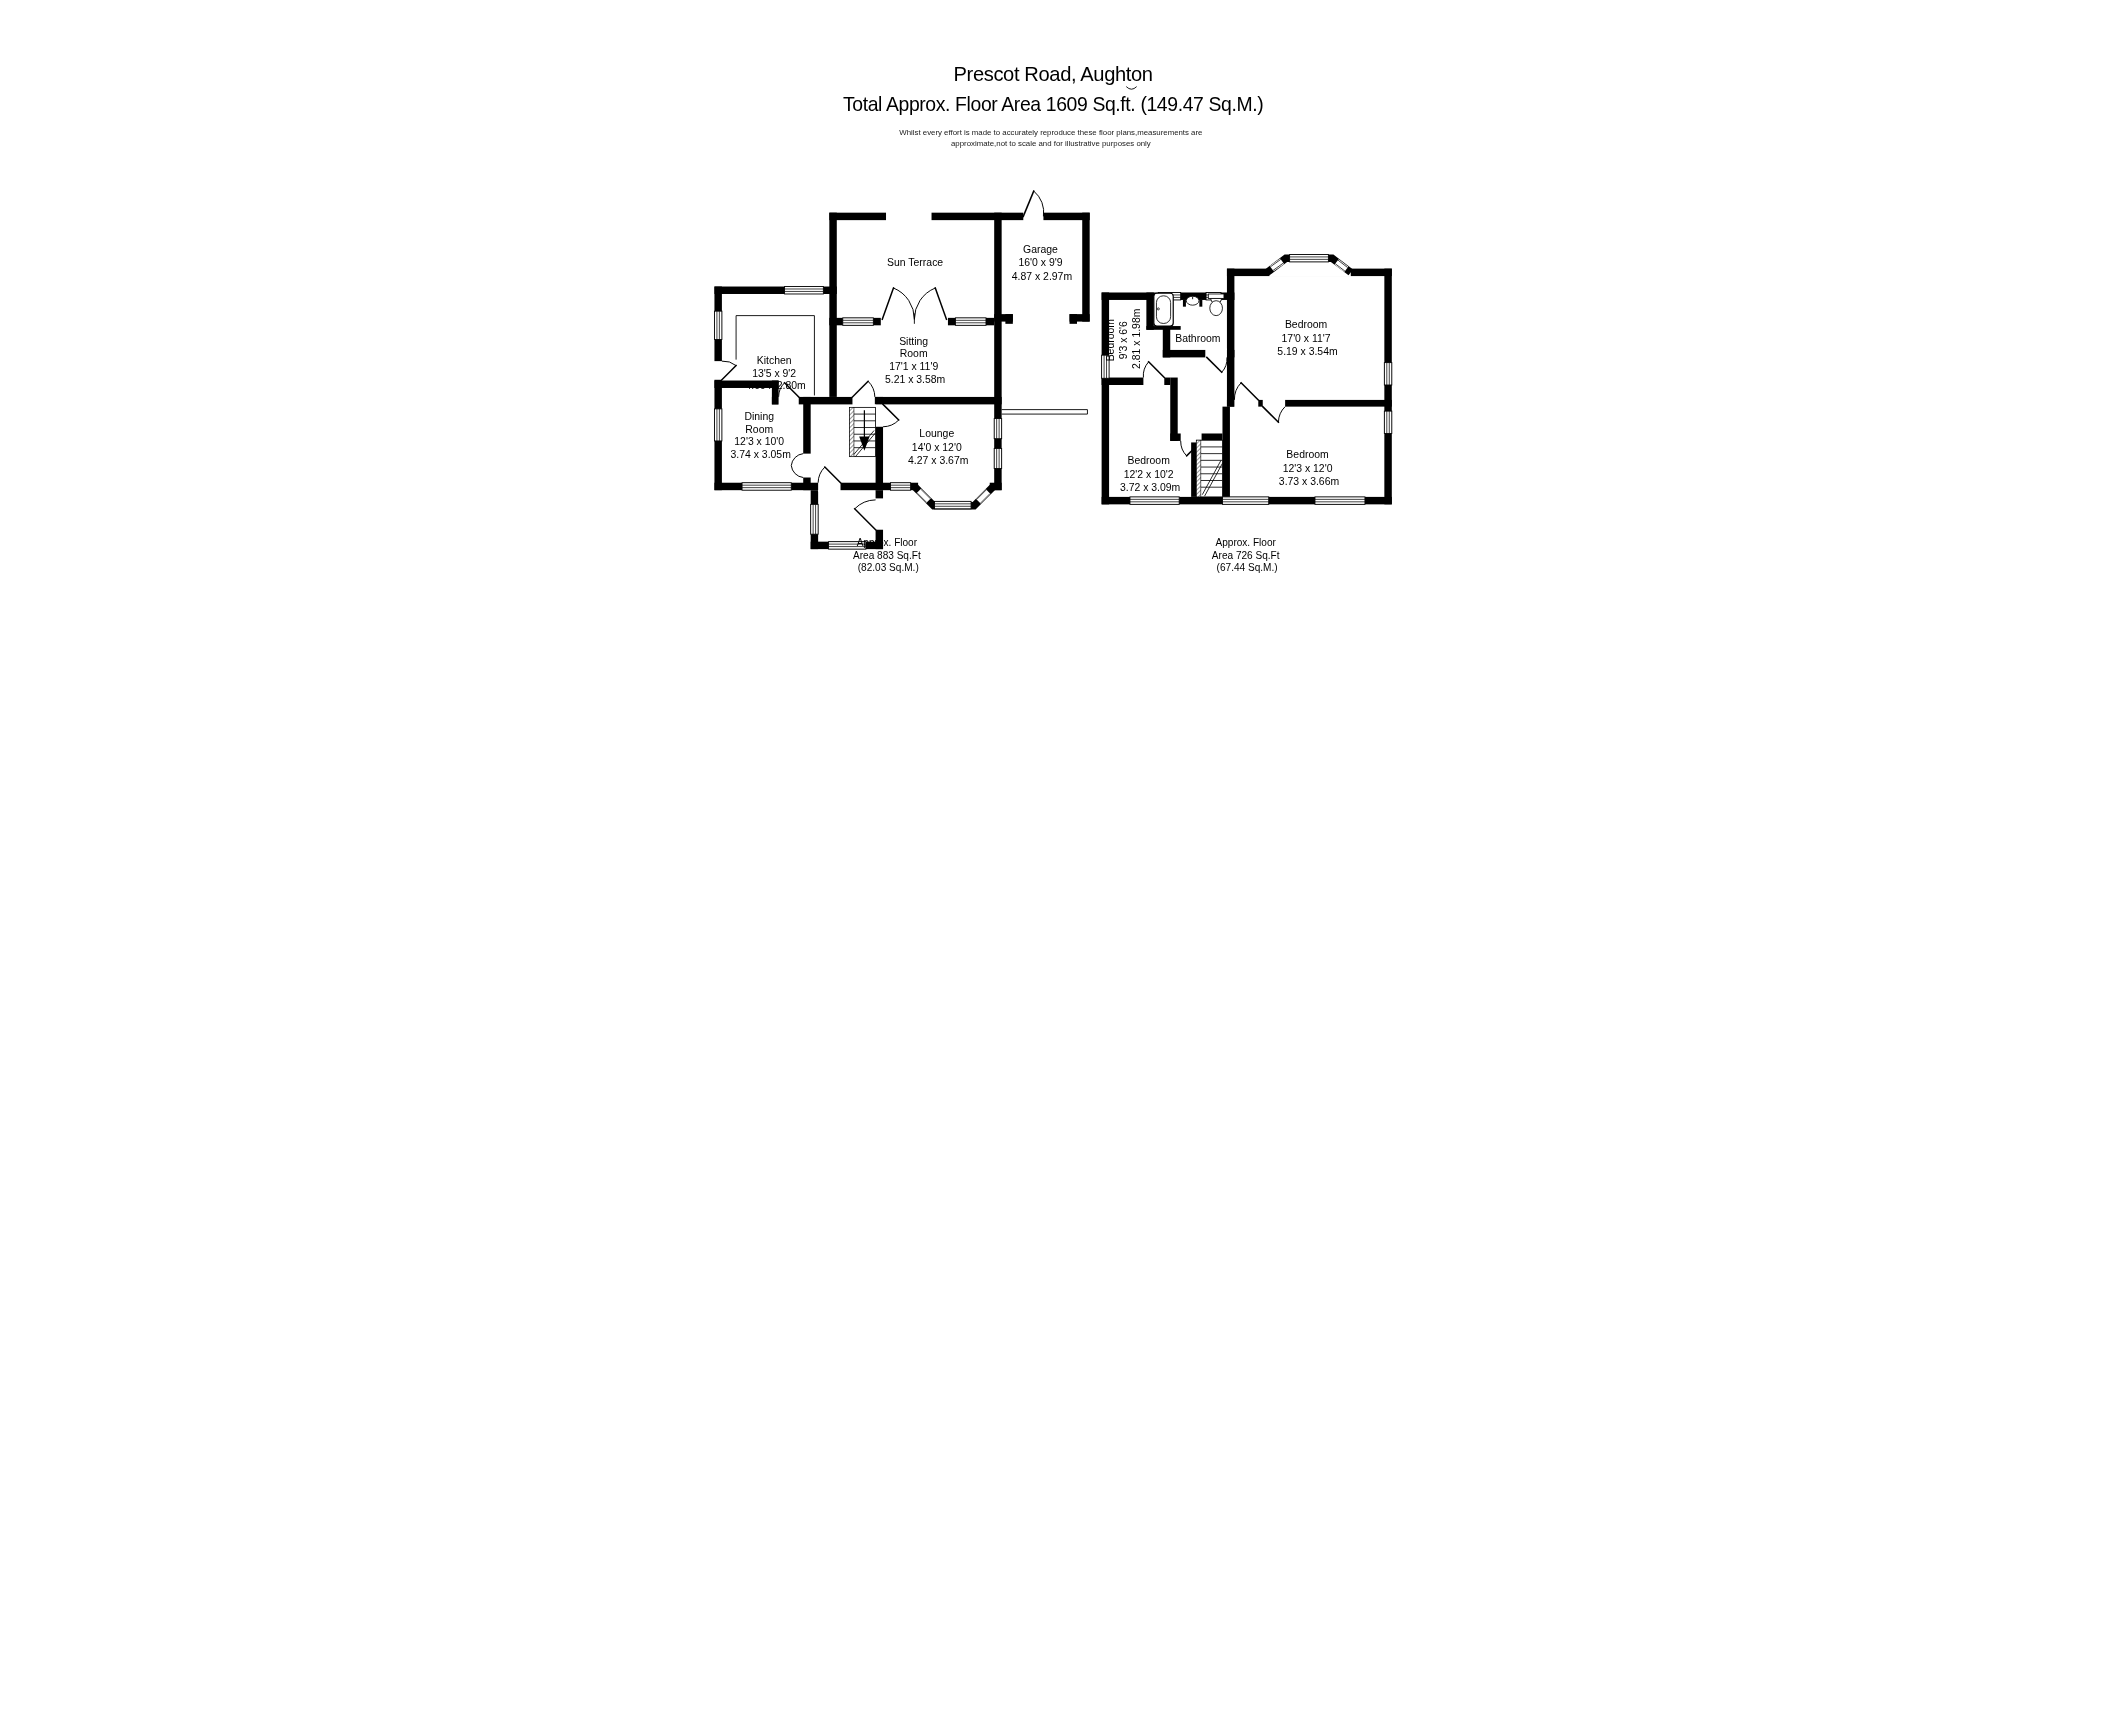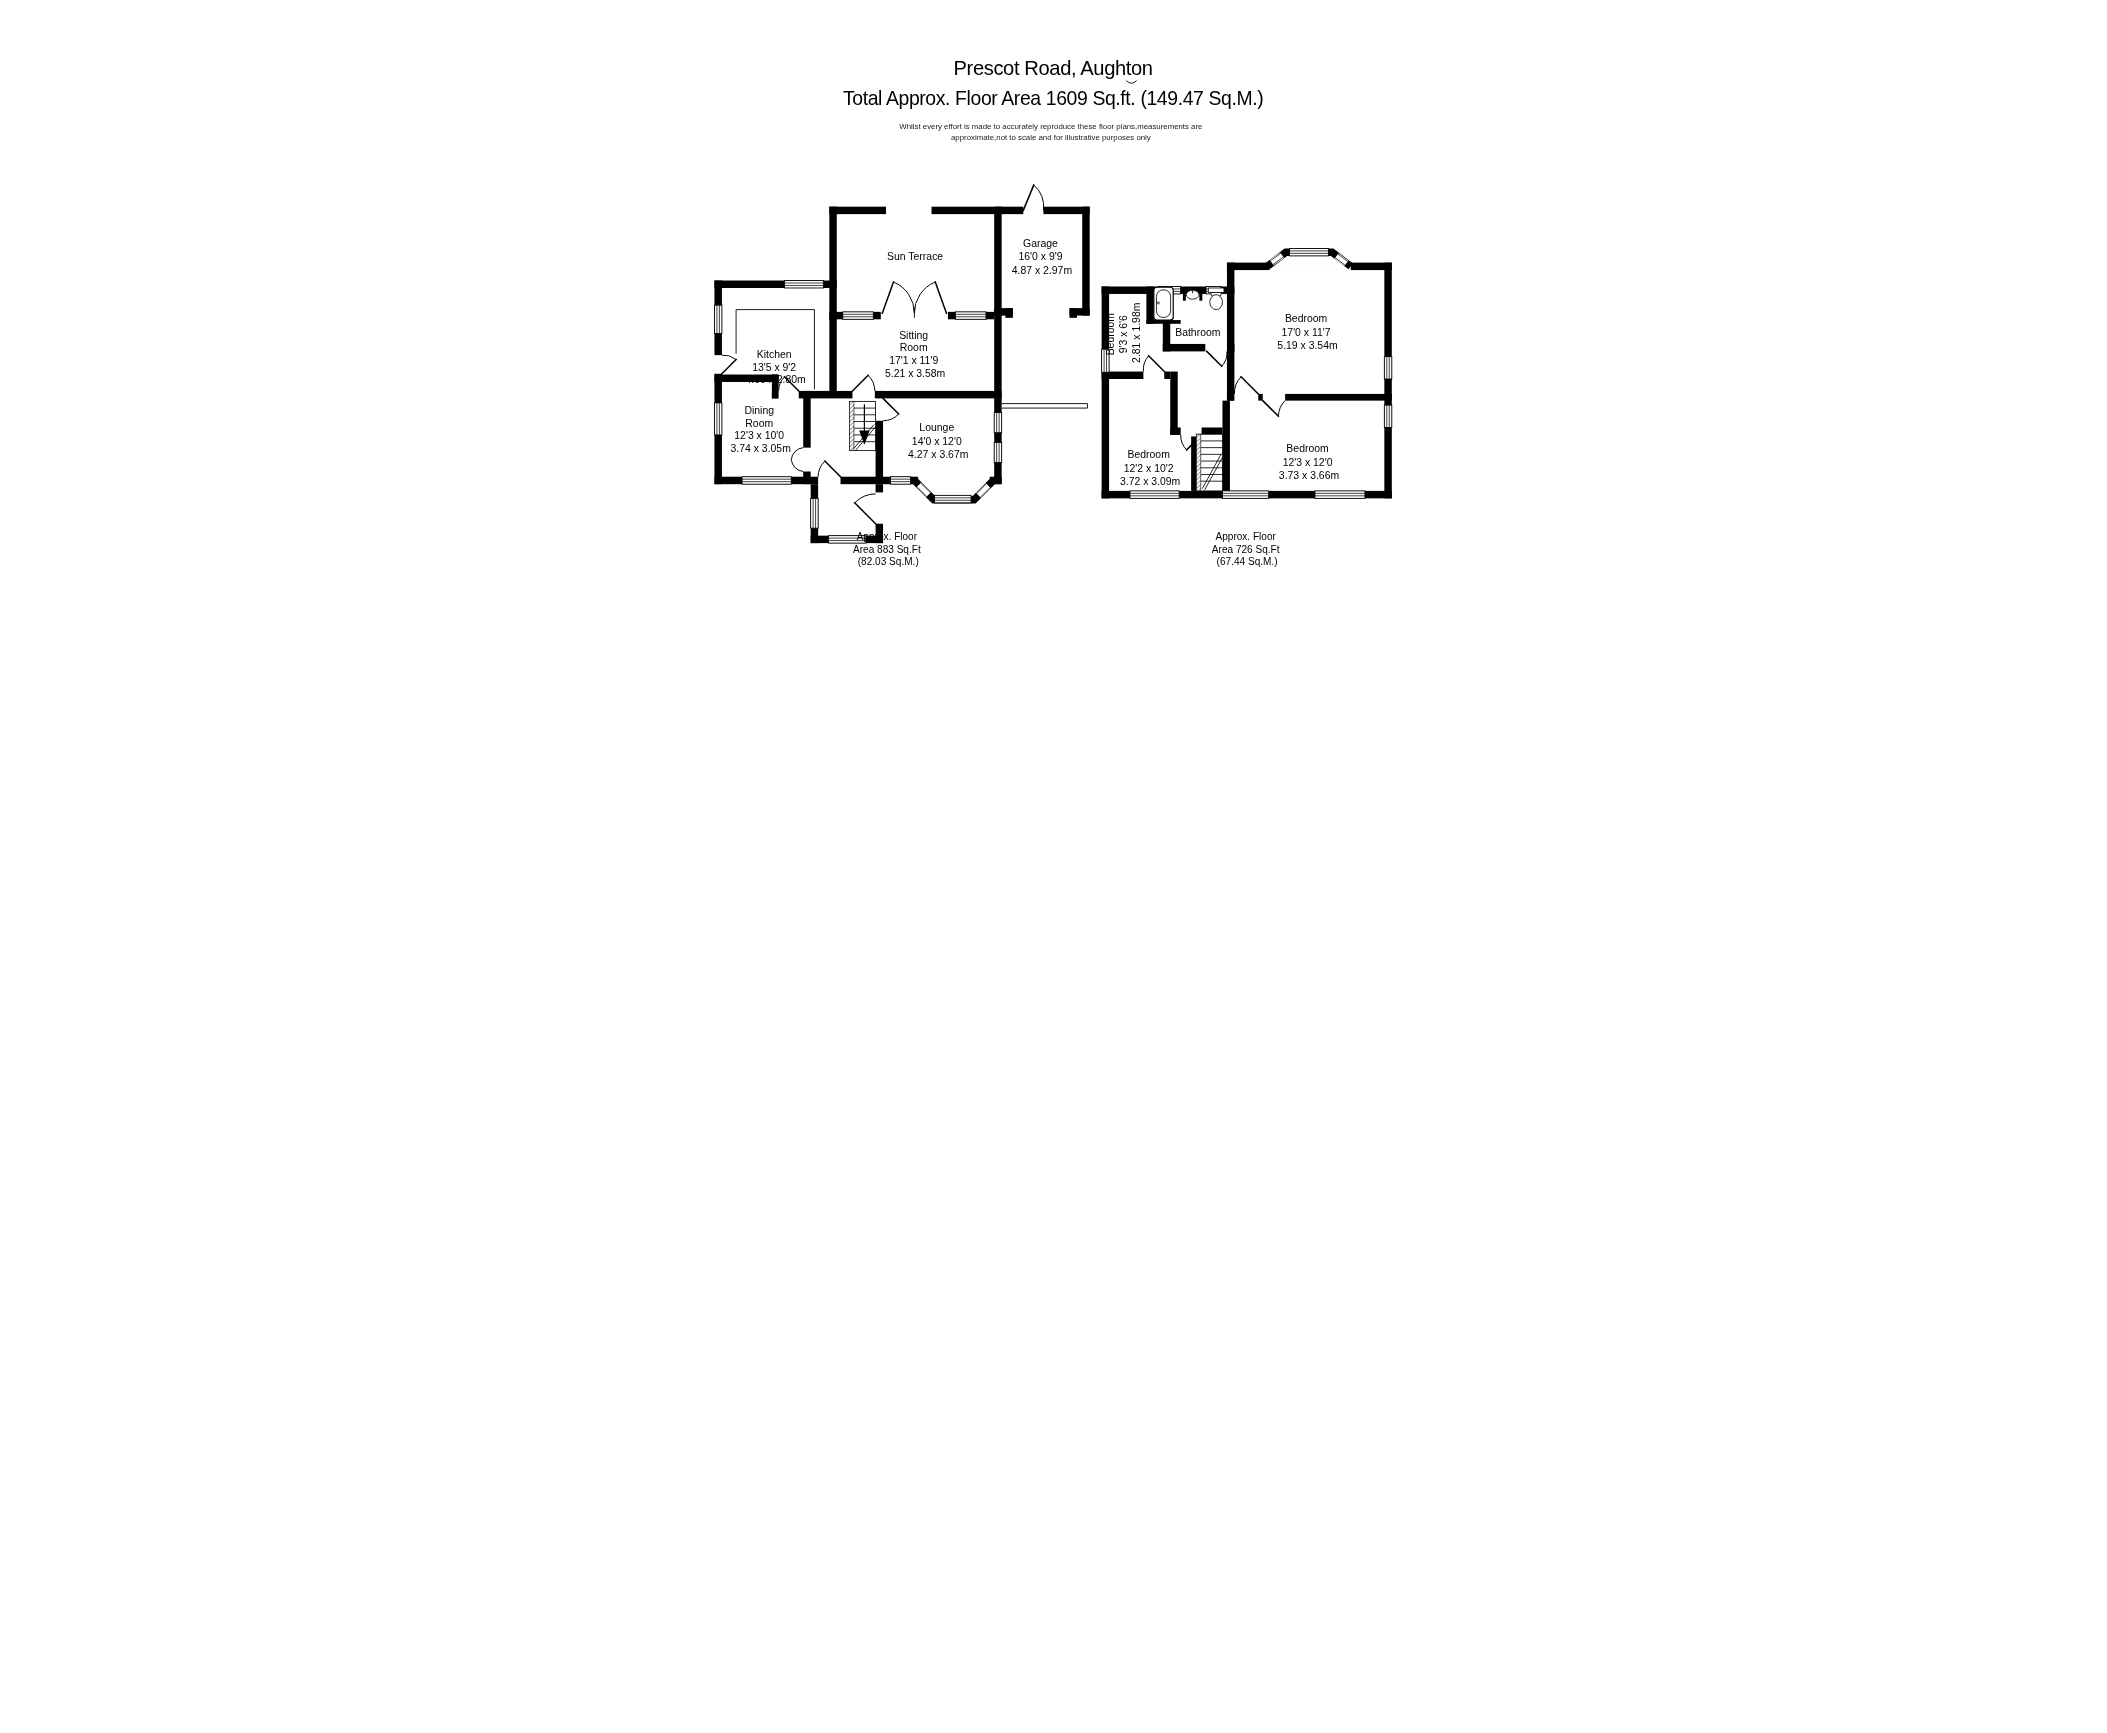--- a/index.html
+++ b/index.html
@@ -1,16 +1,16 @@
 <!DOCTYPE html>
 <html style="font-size:8px"><head>
 <meta charset="utf-8">
 <style>
   html,body{margin:0;padding:0;background:#ffffff;}
-  .page{width:100%;max-width:793px;margin:6px auto;}
+  .page{width:100%;max-width:793px;margin:12px auto;}
   svg{display:block;width:100%;height:auto;background:#ffffff;}
   .wall{fill:#000000;}
   .erase{fill:#ffffff;}
   .win-rect{fill:#ffffff;stroke:#000000;stroke-width:1.2;}
   .win-line{stroke:#000000;stroke-width:1;}
   .win-diag-white{stroke:#ffffff;stroke-width:9;}
   .door-leaf{stroke:#000000;stroke-width:2;stroke-linecap:square;}
   .door-arc{fill:none;stroke:#000000;stroke-width:1.3;}
   .thin{fill:none;stroke:#000000;stroke-width:1.2;}
   .fixture{fill:#ffffff;stroke:#000000;stroke-width:1.6;}

